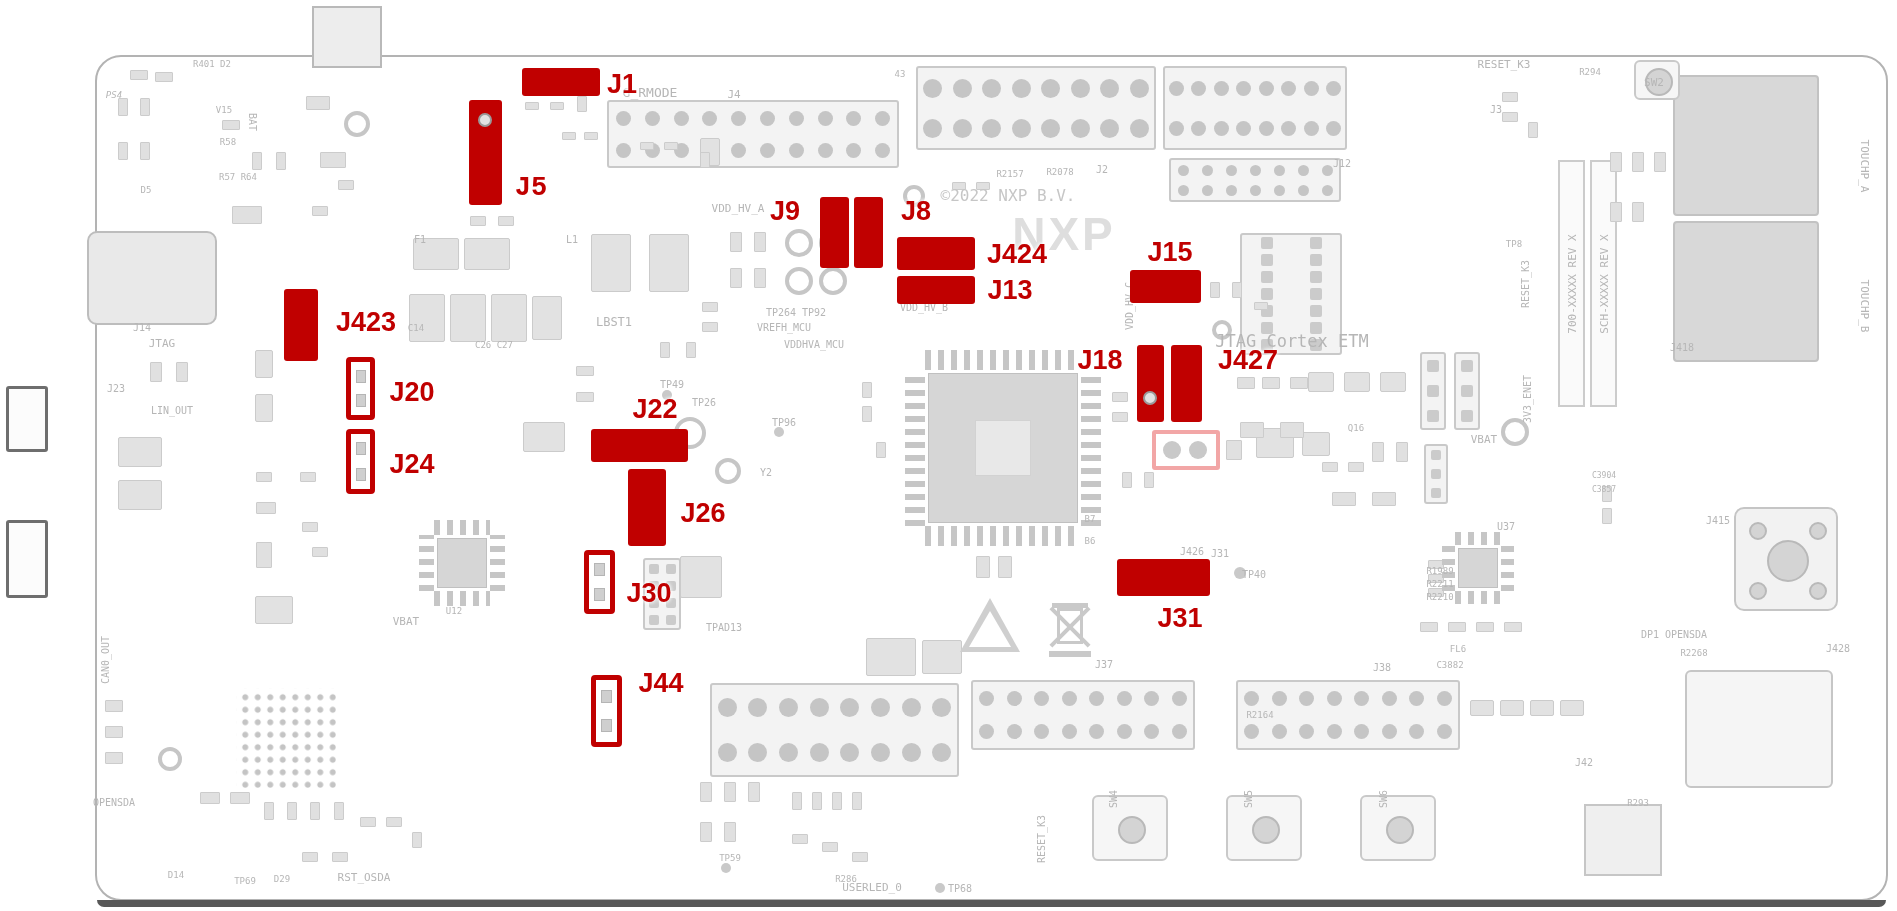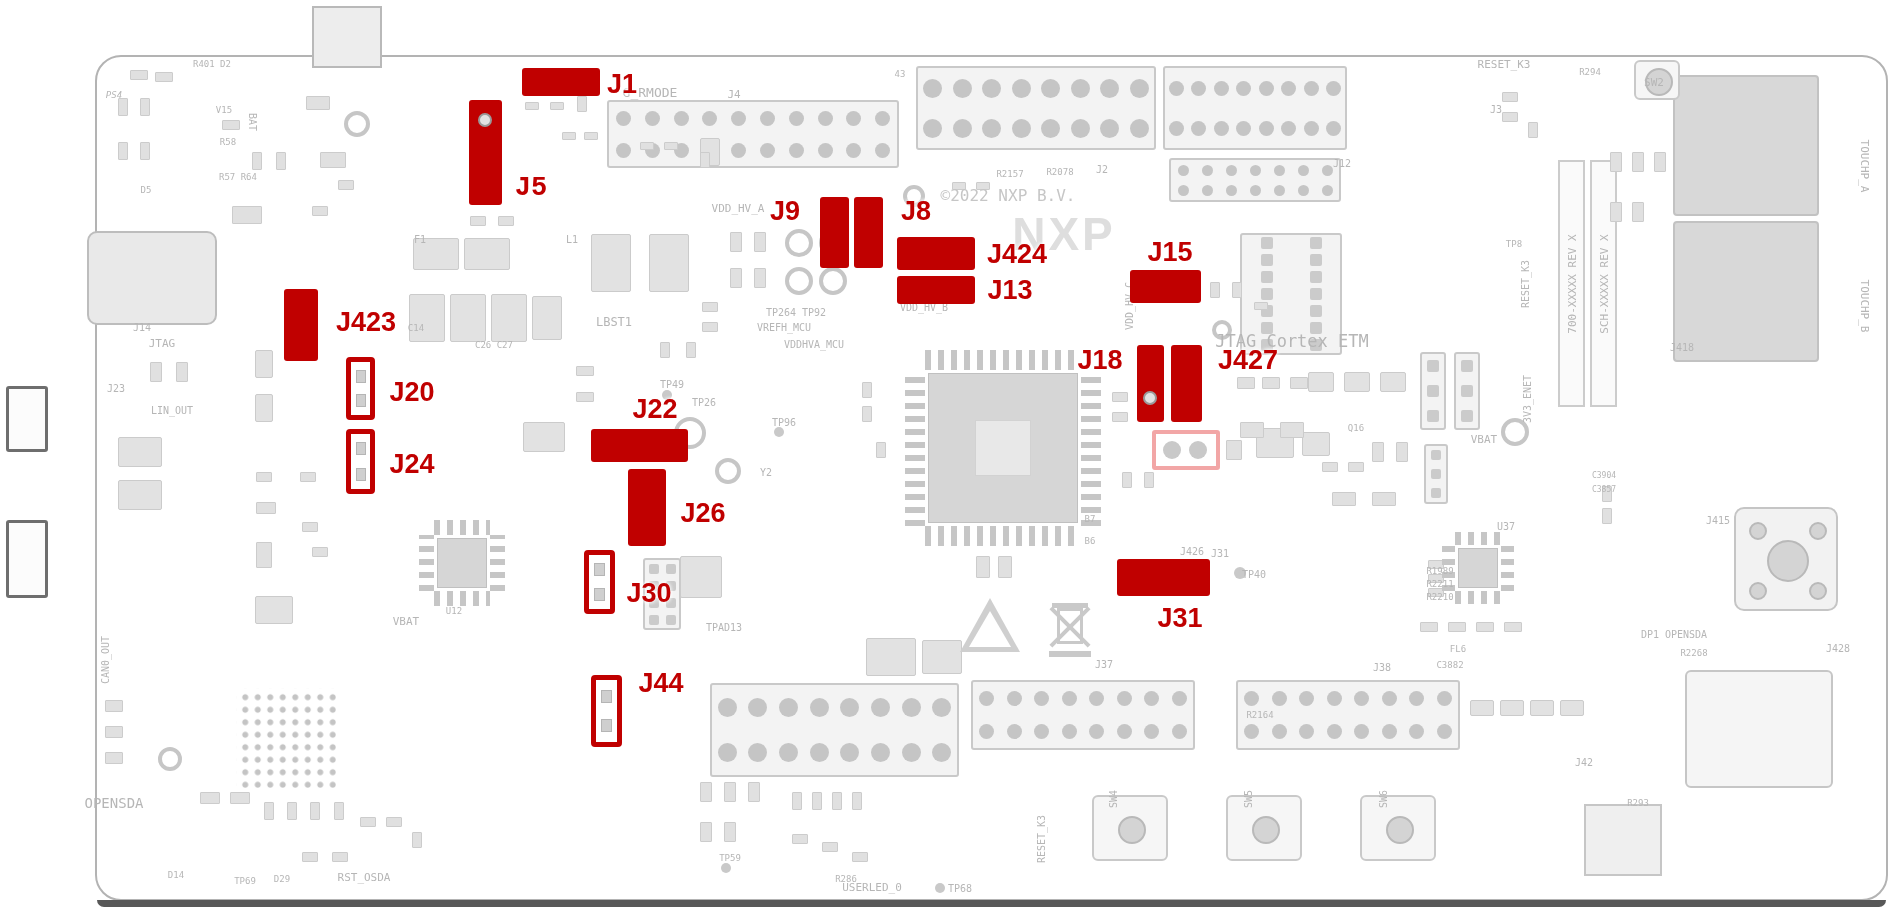--- a/index.html
+++ b/index.html
@@ -499,21 +499,21 @@
     <div class="silk" style="left: 1440px; top: 597px; font-size: 9px; transform: translate(-50%, -50%);">R2210</div>
     <div class="silk" style="left: 1458px; top: 649px; font-size: 9px; transform: translate(-50%, -50%);">FL6</div>
     <div class="silk" style="left: 1674px; top: 635px; font-size: 10px; transform: translate(-50%, -50%);">DP1 OPENSDA</div>
     <div class="silk" style="left: 1838px; top: 649px; font-size: 10px; transform: translate(-50%, -50%);">J428</div>
     <div class="silk" style="left: 1694px; top: 653px; font-size: 9px; transform: translate(-50%, -50%);">R2268</div>
     <div class="silk" style="left: 1104px; top: 665px; font-size: 10px; transform: translate(-50%, -50%);">J37</div>
     <div class="silk" style="left: 1260px; top: 668px; font-size: 9px; transform: translate(-50%, -50%); margin-top: 47px;">R2164</div>
     <div class="silk" style="left: 1382px; top: 668px; font-size: 10px; transform: translate(-50%, -50%);">J38</div>
     <div class="silk" style="left: 1450px; top: 665px; font-size: 9px; transform: translate(-50%, -50%);">C3882</div>
     <div class="silk" style="left: 106px; top: 660px; font-size: 10px; transform: translate(-50%, -50%) rotate(-90deg);">CAN0_OUT</div>
-    <div class="silk" style="left: 114px; top: 803px; font-size: 14px; transform: translate(-50%, -50%);">OPENSDA</div>
+    <div class="silk" style="left: 114px; top: 803px; font-size: 10px; transform: translate(-50%, -50%);">OPENSDA</div>
     <div class="silk" style="left: 176px; top: 875px; font-size: 9px; transform: translate(-50%, -50%);">D14</div>
     <div class="silk" style="left: 245px; top: 881px; font-size: 9px; transform: translate(-50%, -50%);">TP69</div>
     <div class="silk" style="left: 282px; top: 879px; font-size: 9px; transform: translate(-50%, -50%);">D29</div>
     <div class="silk" style="left: 364px; top: 877px; font-size: 11px; transform: translate(-50%, -50%);">RST_OSDA</div>
     <div class="silk" style="left: 730px; top: 858px; font-size: 9px; transform: translate(-50%, -50%);">TP59</div>
     <div class="silk" style="left: 872px; top: 887px; font-size: 11px; transform: translate(-50%, -50%);">USERLED_0</div>
     <div class="silk" style="left: 960px; top: 889px; font-size: 10px; transform: translate(-50%, -50%);">TP68</div>
     <div class="silk" style="left: 846px; top: 879px; font-size: 9px; transform: translate(-50%, -50%);">R286</div>
     <div class="silk" style="left: 1042px; top: 839px; font-size: 10px; transform: translate(-50%, -50%) rotate(-90deg);">RESET_K3</div>
     <div class="silk" style="left: 1114px; top: 799px; font-size: 10px; transform: translate(-50%, -50%) rotate(-90deg);">SW4</div>

